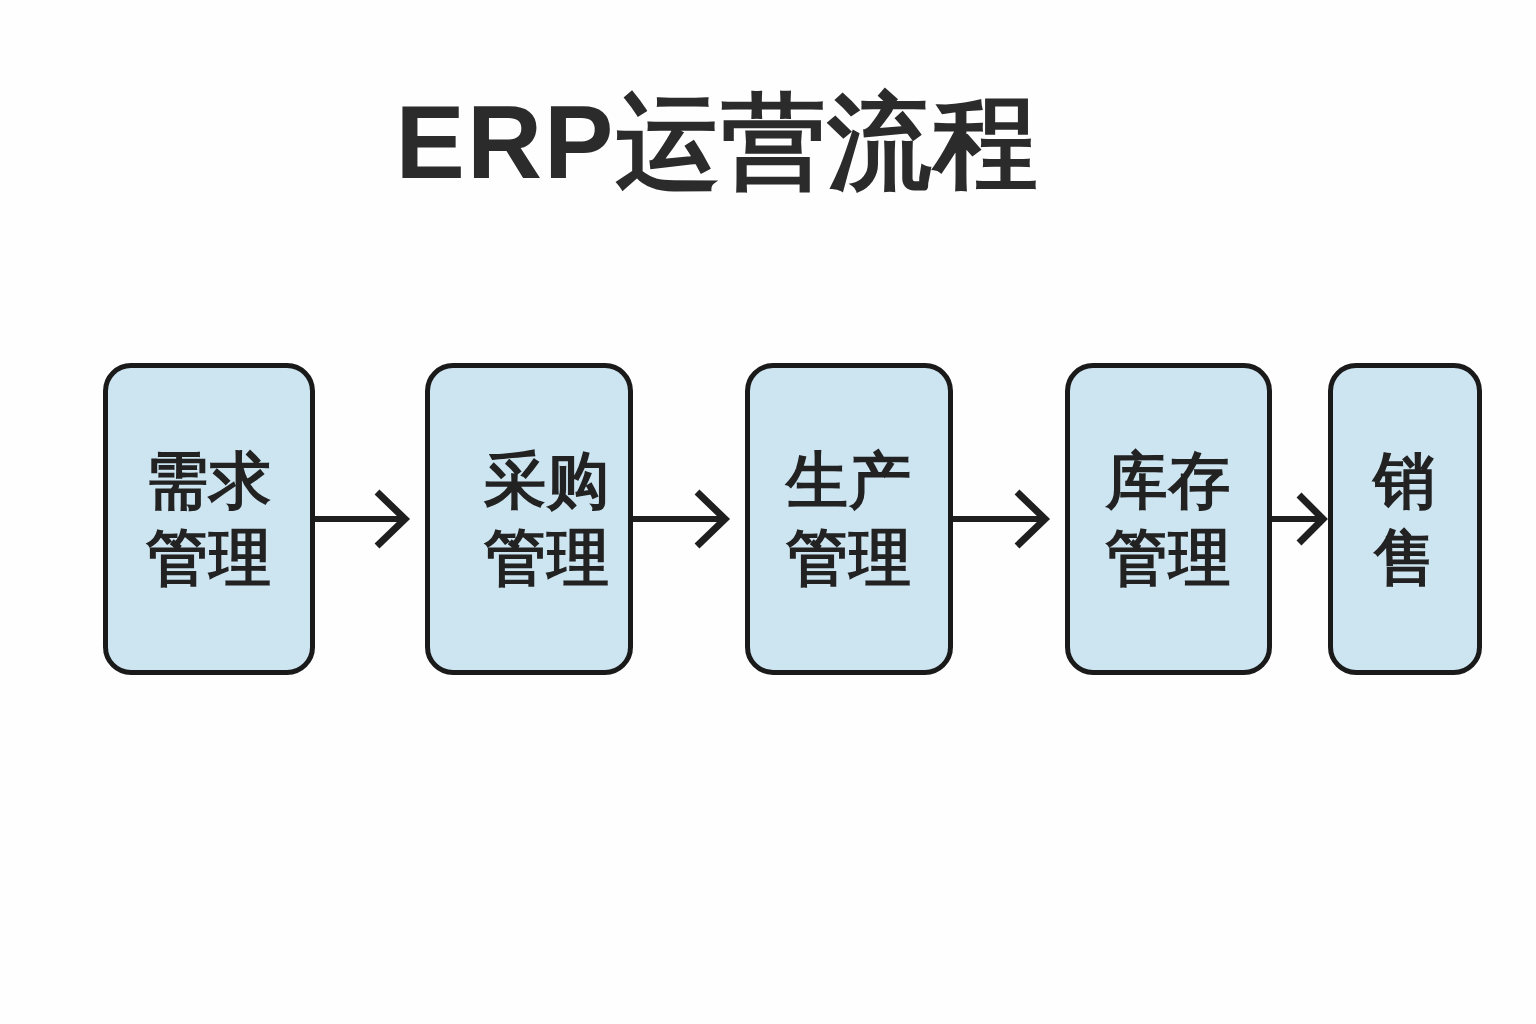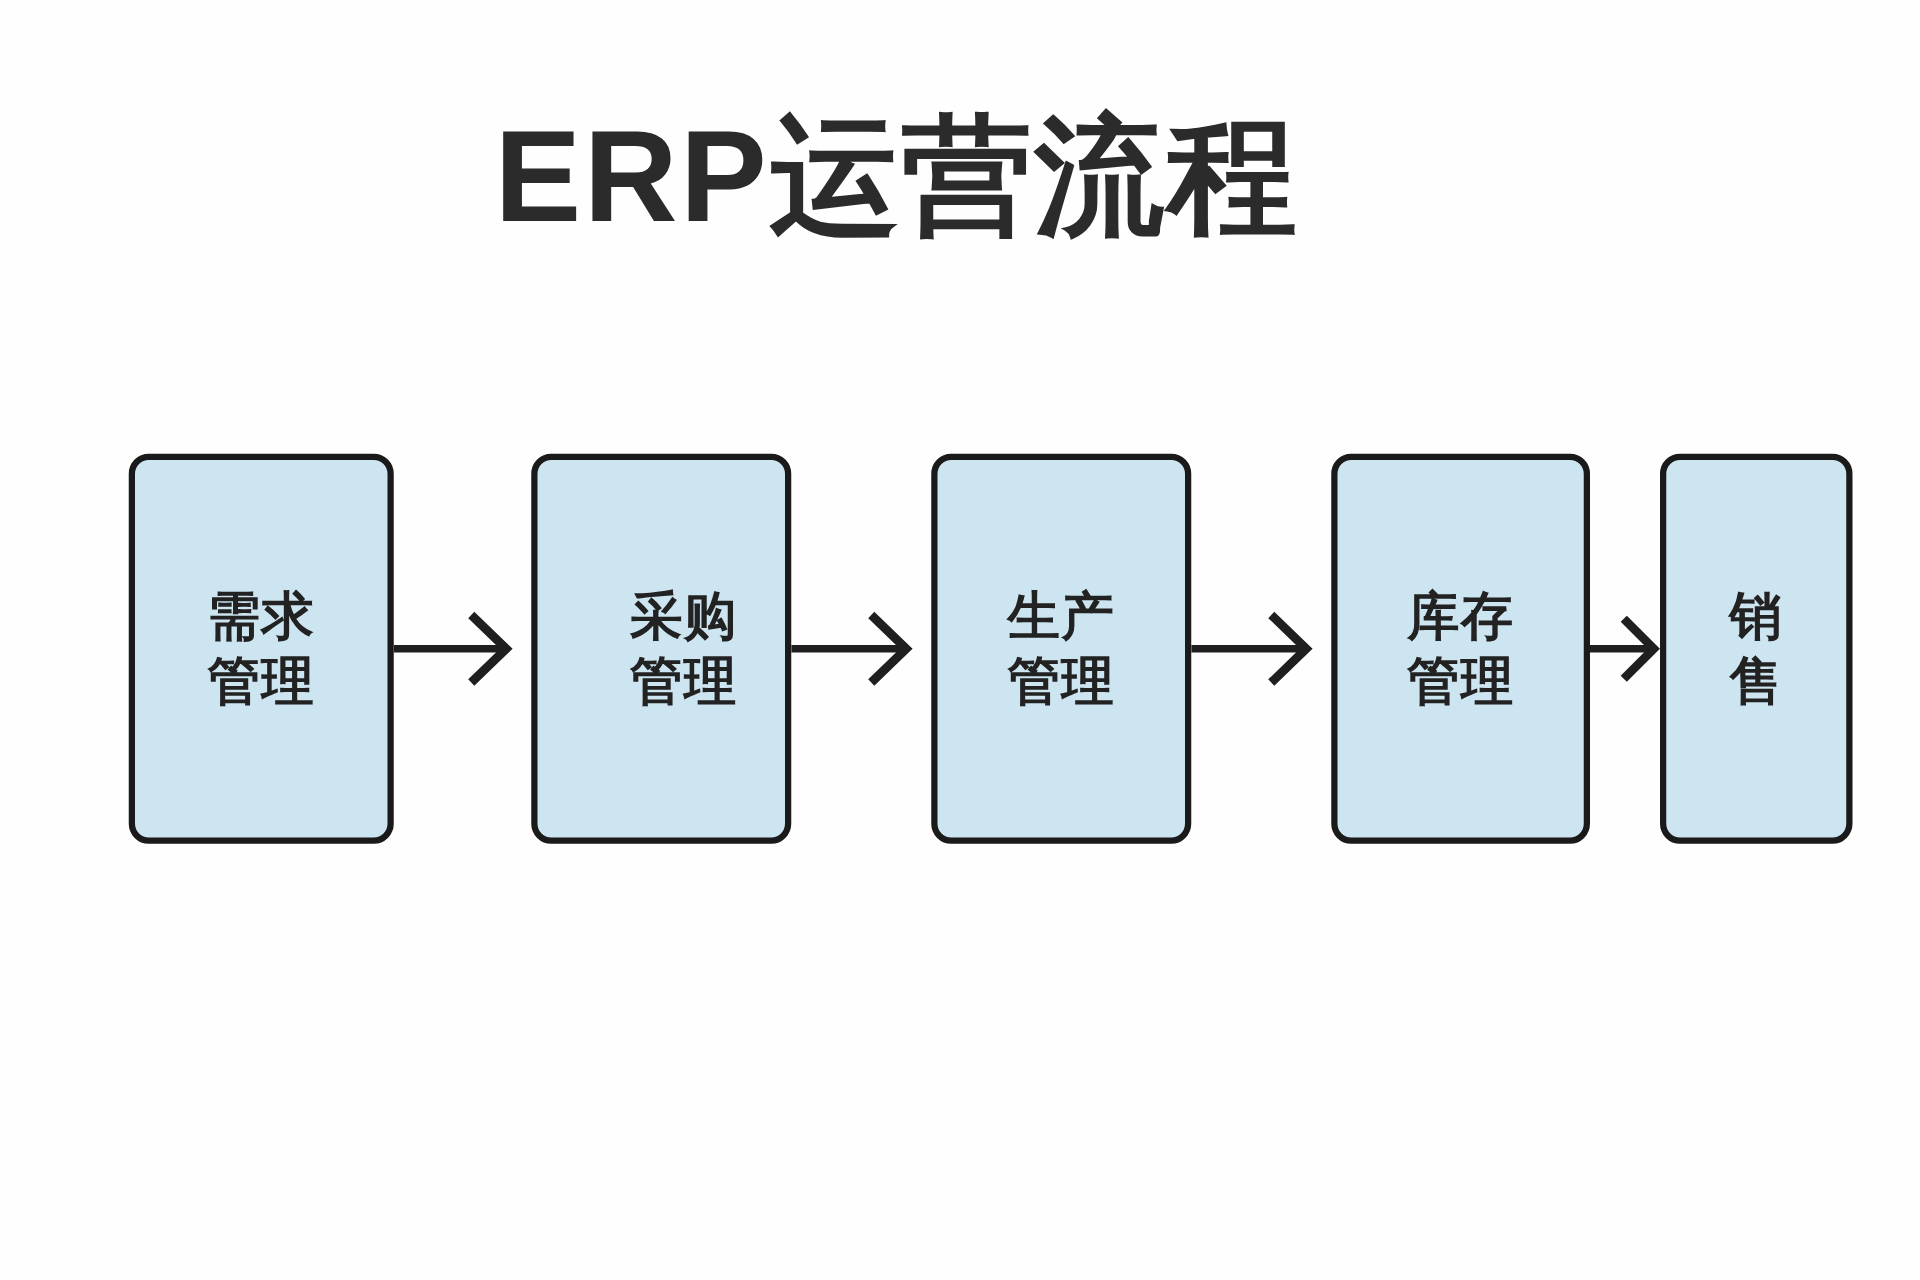--- a/index.html
+++ b/index.html
@@ -36,27 +36,27 @@
   .flow {
     position: absolute;
     left: 103px; top: 363px;
     height: 312px;
     display: flex;
     align-items: stretch;
   }
   .node {
     background: var(--node-fill);
     border: 5px solid var(--node-border);
-    border-radius: 16px;
+    border-radius: 28px;
     display: flex;
     flex-direction: column;
     justify-content: center;
     align-items: center;
     color: var(--node-text);
-    font-size: 42px;
+    font-size: 62px;
     font-weight: 800;
     line-height: 1.25;
     letter-spacing: 1px;
     text-align: center;
   }
   .w0 { width: 212px; }
   .w1 { width: 208px; padding-left: 36px; }
   .w2 { width: 208px; justify-content: center; }
   .w3 { width: 207px; align-items: center; }
   .w4 { width: 154px; }

